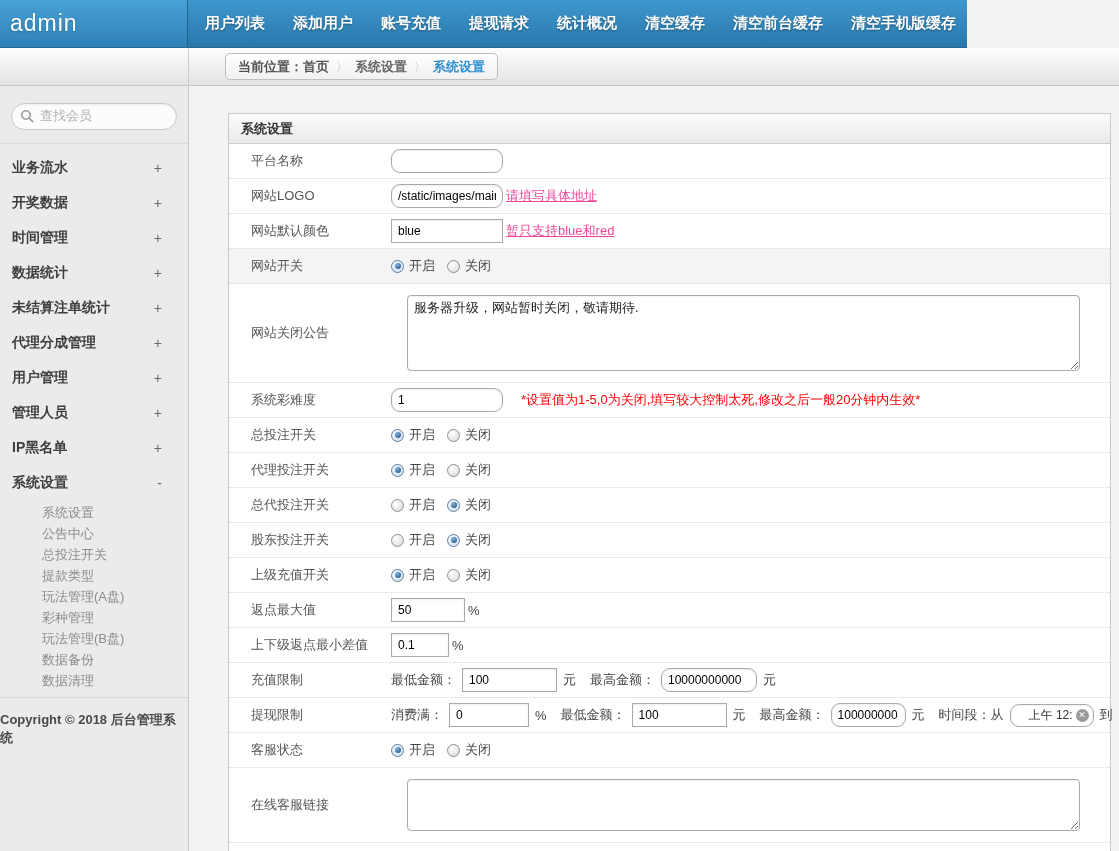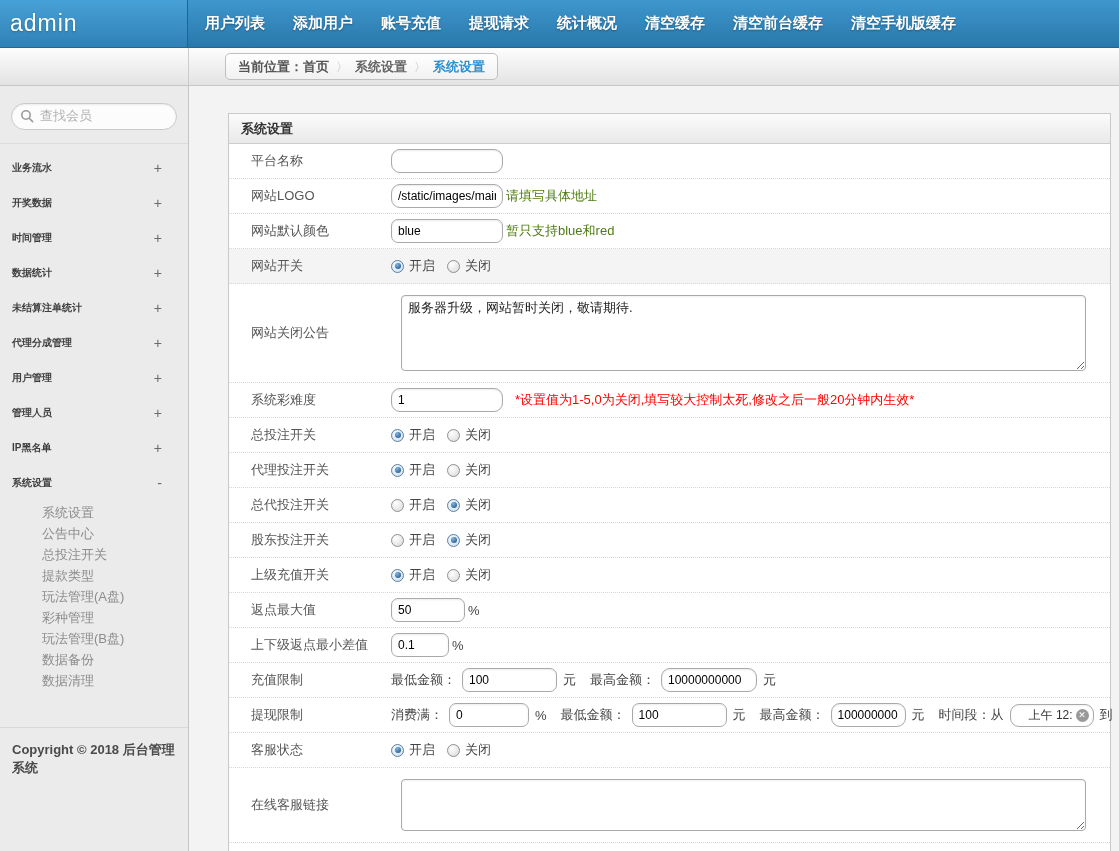--- a/index.html
+++ b/index.html
@@ -3,21 +3,21 @@
 <meta charset="utf-8">
 <style>
   * { margin:0; padding:0; box-sizing:border-box; }
   html,body { background:#f3f3f3; }
   .page{
     position:relative; width:1119px; height:851px; overflow:hidden;
     background:#f3f3f3; font-family:"Liberation Sans","DejaVu Sans",sans-serif;
   }
   
   .topbar{
-    position:absolute; left:0; top:0; width:1119px; height:48px;
+    position:absolute; left:0; top:0; width:967px; height:48px;
     background:linear-gradient(180deg,#3e97cd,#2978ab);
     border-bottom:1px solid #24668f; display:flex; align-items:stretch;
   }
   .logo{
     width:188px; flex:none; color:#fff; font-size:23px; letter-spacing:1px;
     line-height:46px; padding-left:10px;
     background:linear-gradient(180deg,#48a1d6,#2f81b6);
     border-right:1px solid #226败08c; border-right:1px solid #22658c;
     text-shadow:0 1px 2px rgba(0,0,0,.25);
   }
@@ -57,27 +57,27 @@
     box-shadow:inset 0 1px 2px rgba(0,0,0,.07);
     font-family:Liberation Mono, monospace;
   }
   .search-input::placeholder{ color:#b2b2b2; }
   .search-icon{ position:absolute; left:9px; top:6px; width:14px; height:14px; }
   .side-divider{ border-top:1px solid #dcdcdc; margin:0 0 6px 0; }
   .menu-item{
     display:flex; justify-content:space-between; align-items:center;
     height:35px; padding:0 26px 0 12px; cursor:pointer;
   }
-  .menu-label{ font-size:10px; font-weight:bold; color:#3f3f3f; }
+  .menu-label{ font-size:14px; font-weight:bold; color:#3f3f3f; }
   .menu-toggle{ font-size:14px; color:#6a6a6a; }
   .submenu{ list-style:none; padding:2px 0 6px 0; }
   .submenu li{ padding-left:42px; line-height:20px; }
   .submenu a{ font-size:13px; color:#8c8c8c; text-decoration:none; cursor:pointer; }
   .copyright-box{
-    margin-top:30px; border-top:1px solid #d8d8d8; padding:13px 8px 0 12px;
+    border-top:1px solid #d8d8d8; padding:13px 8px 0 0;
     font-size:13px; font-weight:bold; color:#4a4a4a;
   }
   
   .content{ position:absolute; left:189px; top:86px; right:0; bottom:0; }
   .panel{
     margin:27px 8px 0 39px; background:#fff; border:1px solid #c9c9c9;
   }
   .panel-header{
     height:30px; line-height:29px; padding-left:12px;
     background:linear-gradient(180deg,#fbfbfb,#e9e9e9);
@@ -85,47 +85,47 @@
   }
   .form-row{
     display:flex; align-items:center; min-height:35px;
     border-bottom:1px dotted #d6d6d6; font-size:13px;
   }
   .form-row.shaded{ background:#f4f4f4; }
   .row-label{ flex:none; width:162px; padding-left:22px; color:#555; }
   .row-ctrl{ flex:1; display:flex; align-items:center; gap:3px; padding:5px 14px 5px 0; flex-wrap:nowrap; }
   .row-ctrl.compound{ gap:6px; }
   .txt-input{
-    height:24px; border:1px solid #a9a9a9; border-radius:7px; background:#fff;
+    height:24px; border:1px solid #a9a9a9; border-radius:0; background:#fff;
     padding:2px 6px; font-size:12px; color:#000; outline:none;
     box-shadow:inset 0 1px 2px rgba(0,0,0,.08);
     font-family:"Liberation Sans","DejaVu Sans",sans-serif;
   }
   .txt-input.rounder{ border-radius:9px; }
-  .hint{ color:#4d7c0f; }
-  .hint-red{ color:#ff0000; margin-left:9px; white-space:nowrap; }
+  .hint{ color:#ec4899;text-decoration:underline; }
+  .hint-red{ color:#ff0000; margin-left:15px; white-space:nowrap; }
   .unit{ color:#444; }
   .c-lbl{ color:#444; white-space:nowrap; }
   .c-lbl.grouped{ margin-left:8px; }
   .radio{
     position:relative; display:inline-block; width:13px; height:13px; flex:none;
     border:1px solid #8f8f8f; border-radius:50%;
     background:radial-gradient(circle at 35% 30%, #ffffff, #d8d8d8); cursor:pointer;
   }
   .radio.checked{
     border-color:#5f7f9e;
     background:radial-gradient(circle at 35% 30%, #f0f7ff, #cfe0ee);
   }
   .radio.checked::after{
     content:""; position:absolute; left:2.5px; top:2.5px; width:6px; height:6px;
     border-radius:50%; background:radial-gradient(circle at 35% 30%, #7fb4e2, #174a7c);
   }
   .radio-opt-label{ color:#444; margin:0 9px 0 2px; }
   .form-textarea{
-    flex:1; margin:6px 10px; border:1px solid #a9a9a9; border-radius:4px;
+    flex:1; margin:6px 16px; border:1px solid #a9a9a9; border-radius:4px;
     padding:3px 6px; font-size:13px; color:#222; outline:none; resize:both;
     box-shadow:inset 0 1px 2px rgba(0,0,0,.06);
     font-family:"Liberation Sans","DejaVu Sans",sans-serif;
   }
   .time-chip{
     display:inline-flex; align-items:center; height:23px;
     border:1px solid #a9a9a9; border-radius:9px; background:#fff;
     padding:0 4px 0 18px; cursor:pointer; box-shadow:inset 0 1px 2px rgba(0,0,0,.06);
   }
   .time-text{ font-size:12px; color:#333; white-space:nowrap; }

